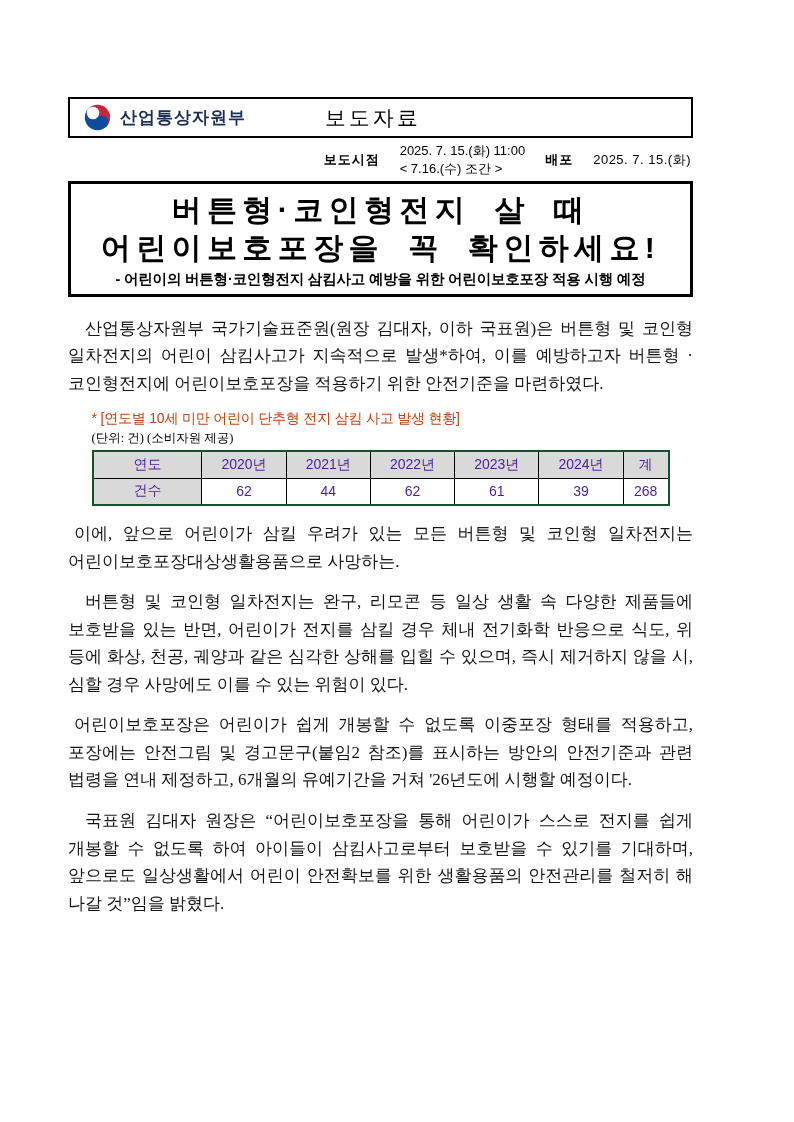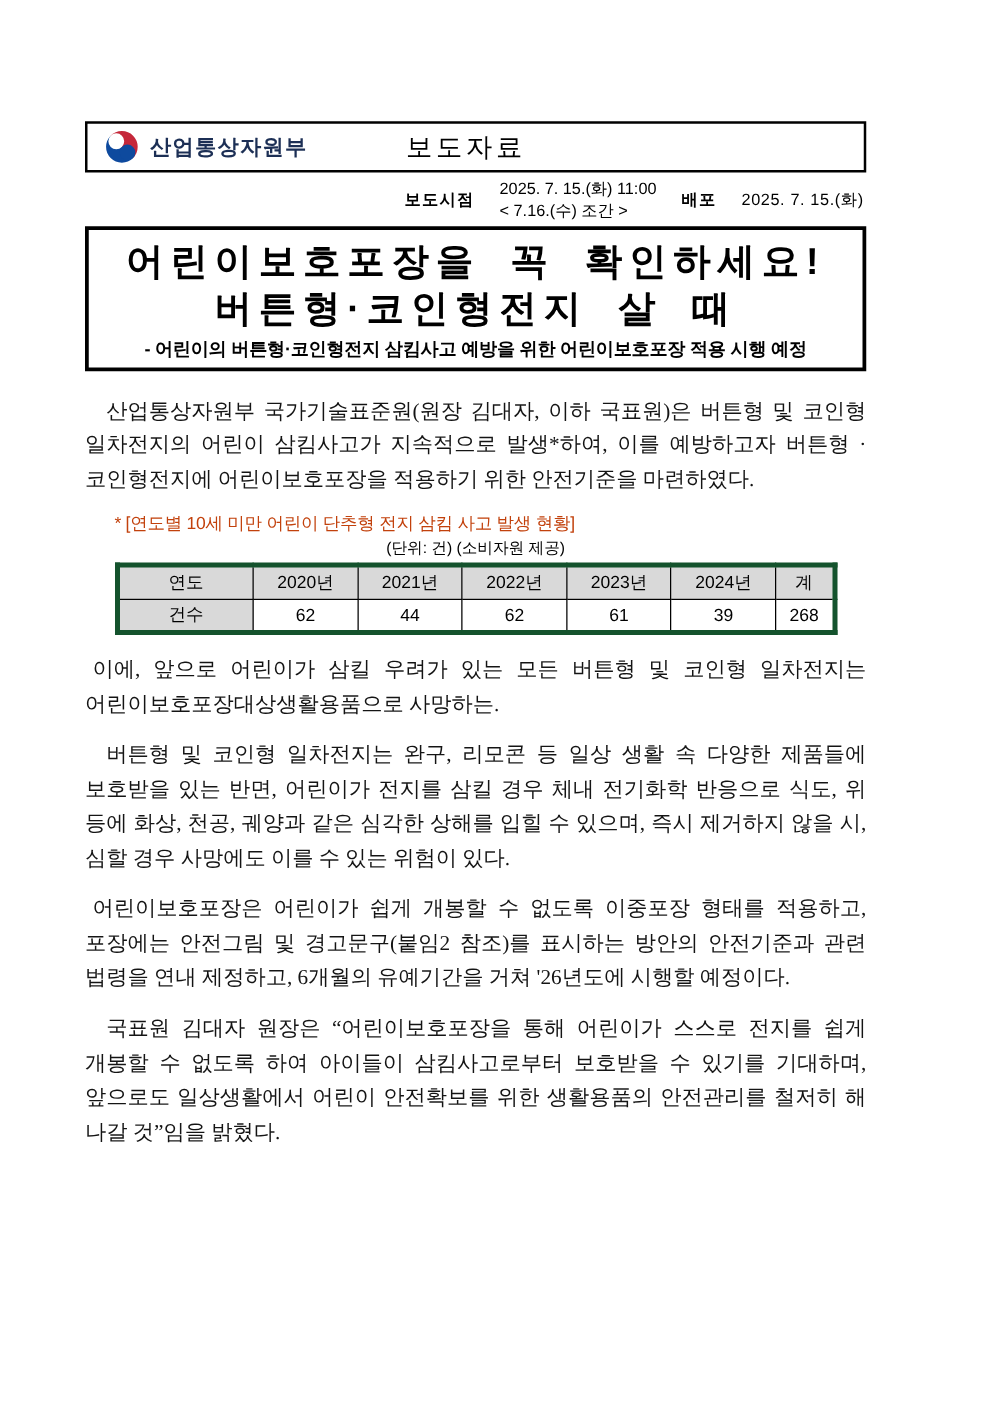--- a/index.html
+++ b/index.html
@@ -82,29 +82,29 @@
   .ind-0 { text-indent: 0.35em; }
 
   
   .table-section { width: 578px; margin: 2px auto 14px auto; }
   .table-caption {
     font-family: "Liberation Sans", sans-serif;
     font-size: 14px; color: #c2410c; text-align: left;
     margin-bottom: 2px; letter-spacing: -0.2px;
   }
   .table-unit {
-    font-family: Liberation Sans, sans-serif;
-    font-size: 12.5px; color: #000; text-align: center;
+    font-family: Liberation Serif, serif;
+    font-size: 12.5px; color: #000; text-align: left;
     margin-bottom: 3px;
   }
   table.stats {
     width: 100%; border-collapse: collapse;
     font-family: "Liberation Sans", sans-serif;
-    font-size: 14px; color: #000000;
-    border: 4px solid #14532d;
+    font-size: 14px; color: #4c1d95;
+    border: 2px solid #14532d;
   }
   table.stats th, table.stats td {
     border: 1px solid #000;
     text-align: center; vertical-align: middle;
     height: 27px; font-weight: 400;
   }
   table.stats .shaded { background: #d9d9d9; }
   table.stats col.c-label { width: 19%; }
 
 </style>
@@ -134,22 +134,22 @@
     <span class="meta-label">보도시점</span>
     <span class="meta-release-value">
       <span>2025. 7. 15.(화) 11:00</span><br>
       <span>&lt; 7.16.(수) 조간 &gt;</span>
     </span>
     <span class="meta-label">배포</span>
     <span class="meta-dist-value">2025. 7. 15.(화)</span>
   </div>
 
   <div class="title-box">
+    <div class="title-line">버튼형·코인형전지 살 때</div>
     <div class="title-line">어린이보호포장을 꼭 확인하세요!</div>
-    <div class="title-line">버튼형·코인형전지 살 때</div>
     <div class="title-sub">- 어린이의 버튼형·코인형전지 삼킴사고 예방을 위한 어린이보호포장 적용 시행 예정</div>
   </div>
 
   <div class="body-area">
 
     <p class="para ind-1">산업통상자원부 국가기술표준원(원장 김대자, 이하 국표원)은 버튼형 및 코인형 일차전지의 어린이 삼킴사고가 지속적으로 발생*하여, 이를 예방하고자 버튼형 · 코인형전지에 어린이보호포장을 적용하기 위한 안전기준을 마련하였다.</p>
 
     <div class="table-section">
       <div class="table-caption">* [연도별 10세 미만 어린이 단추형 전지 삼킴 사고 발생 현황]</div>
       <div class="table-unit">(단위: 건) (소비자원 제공)</div>

